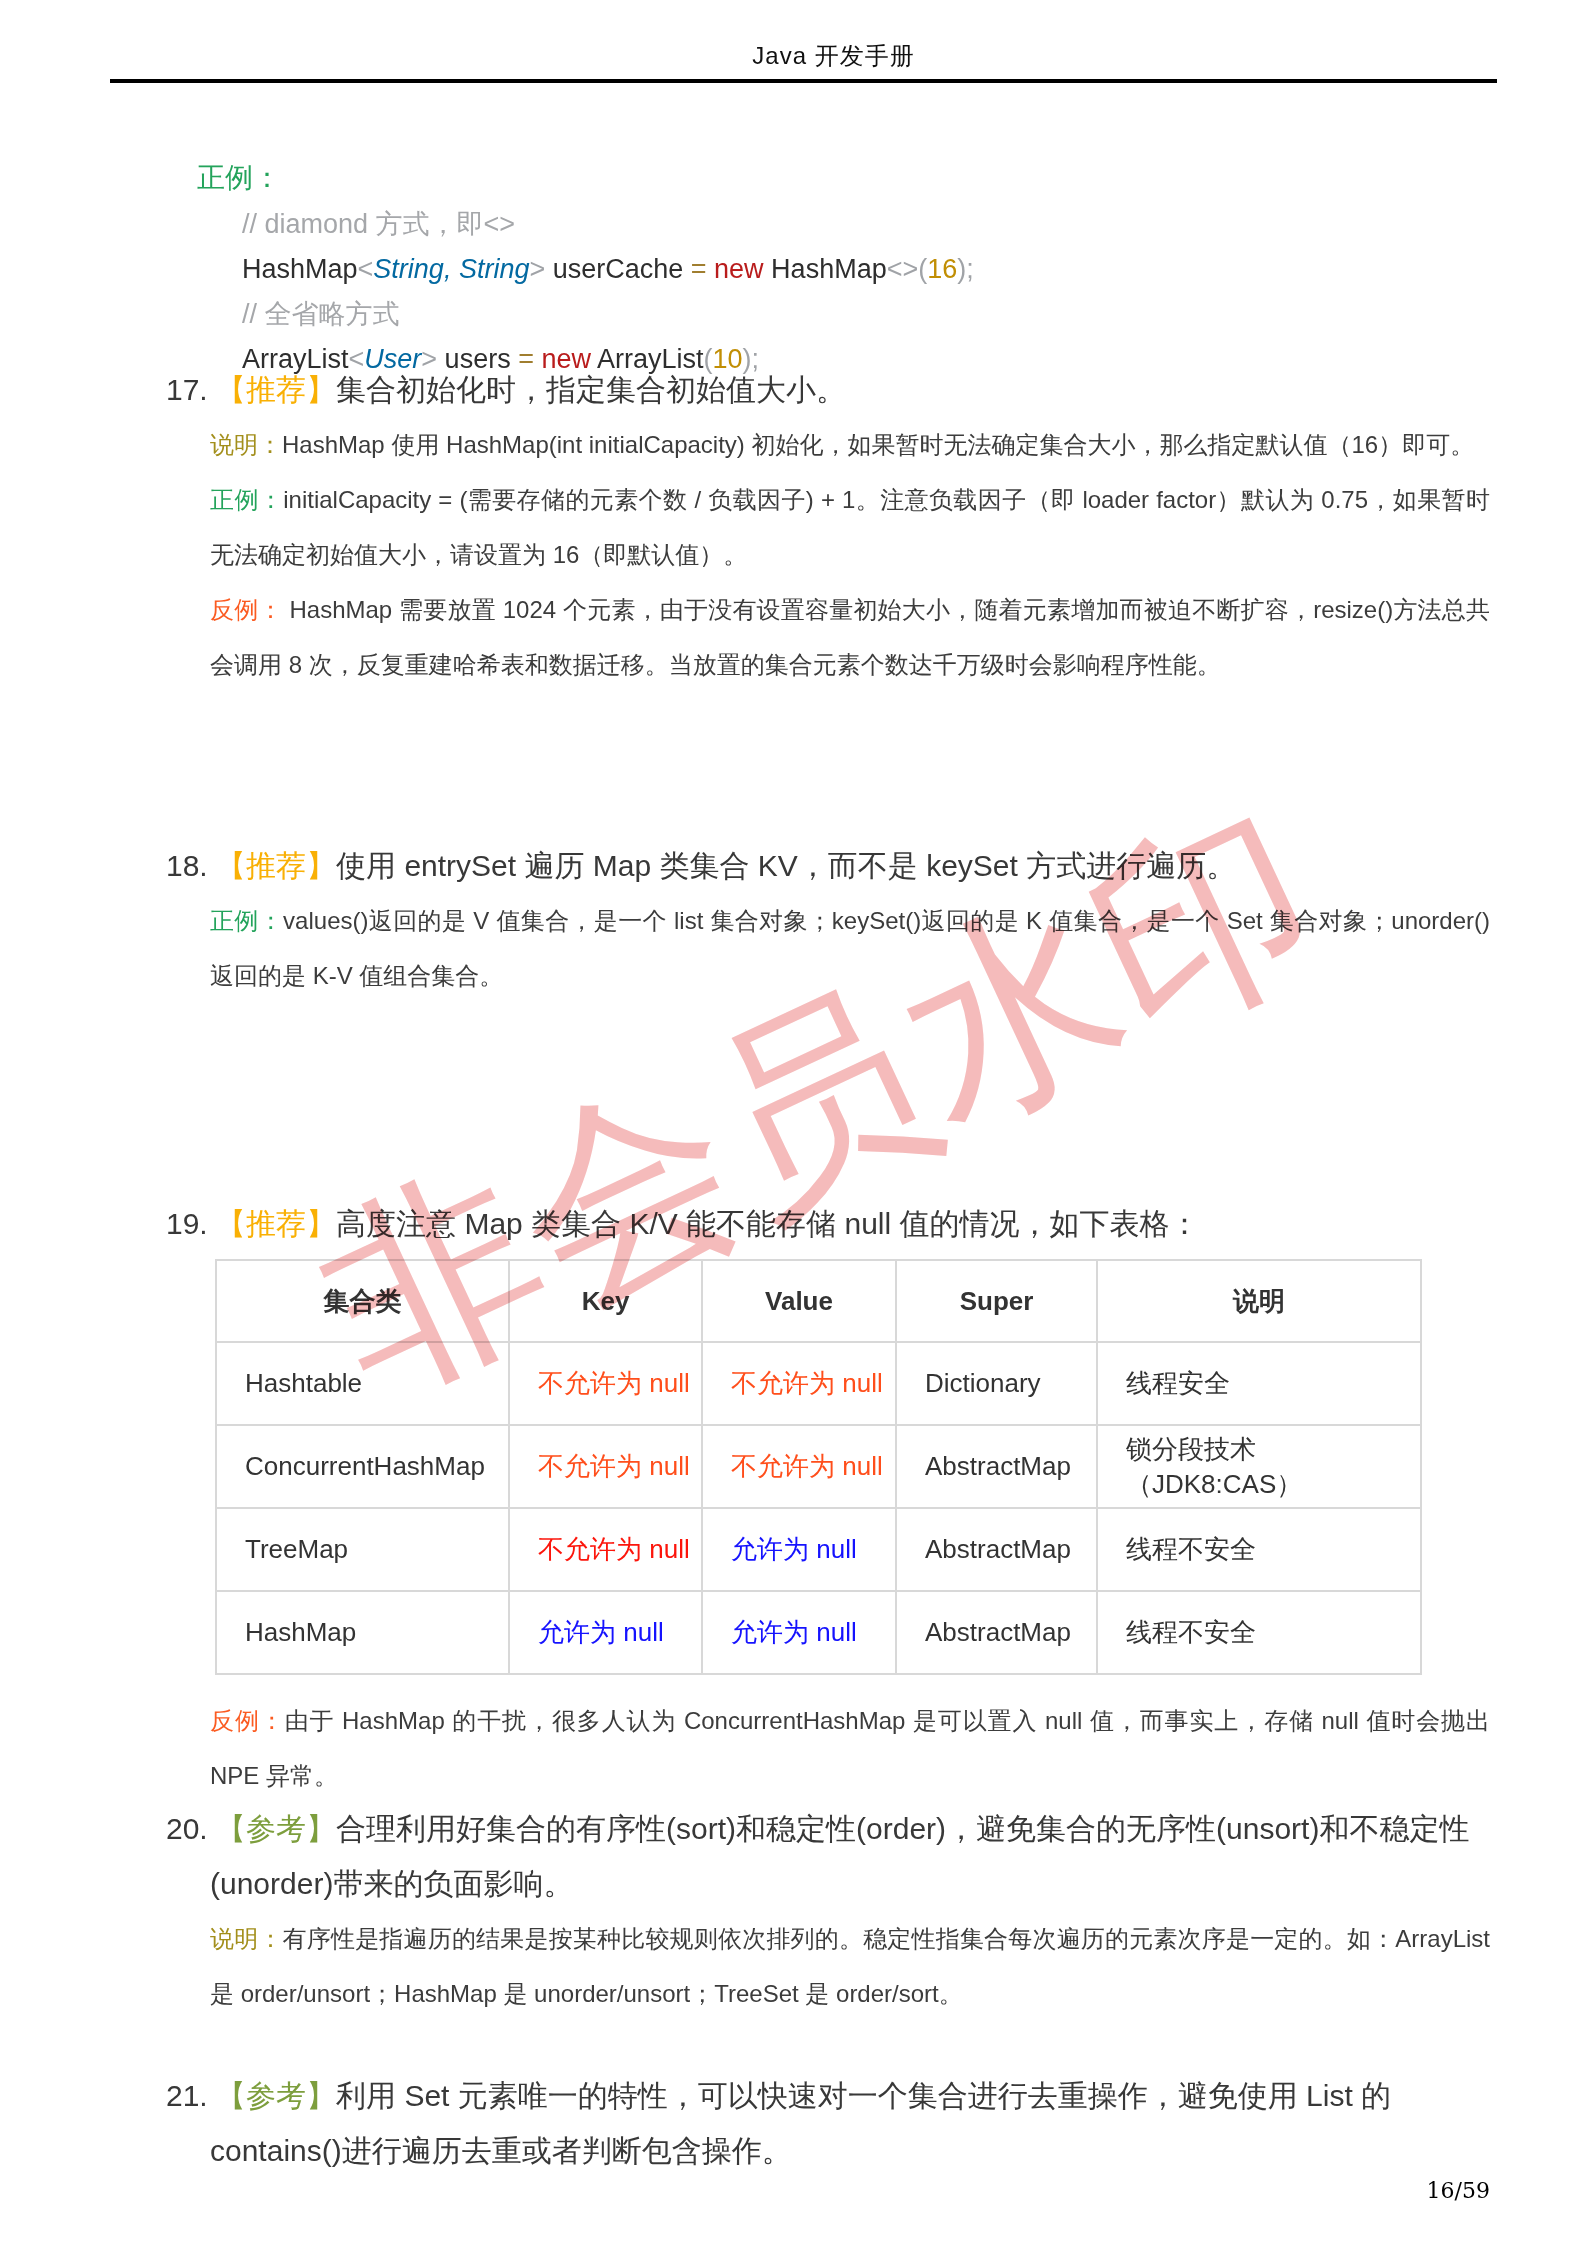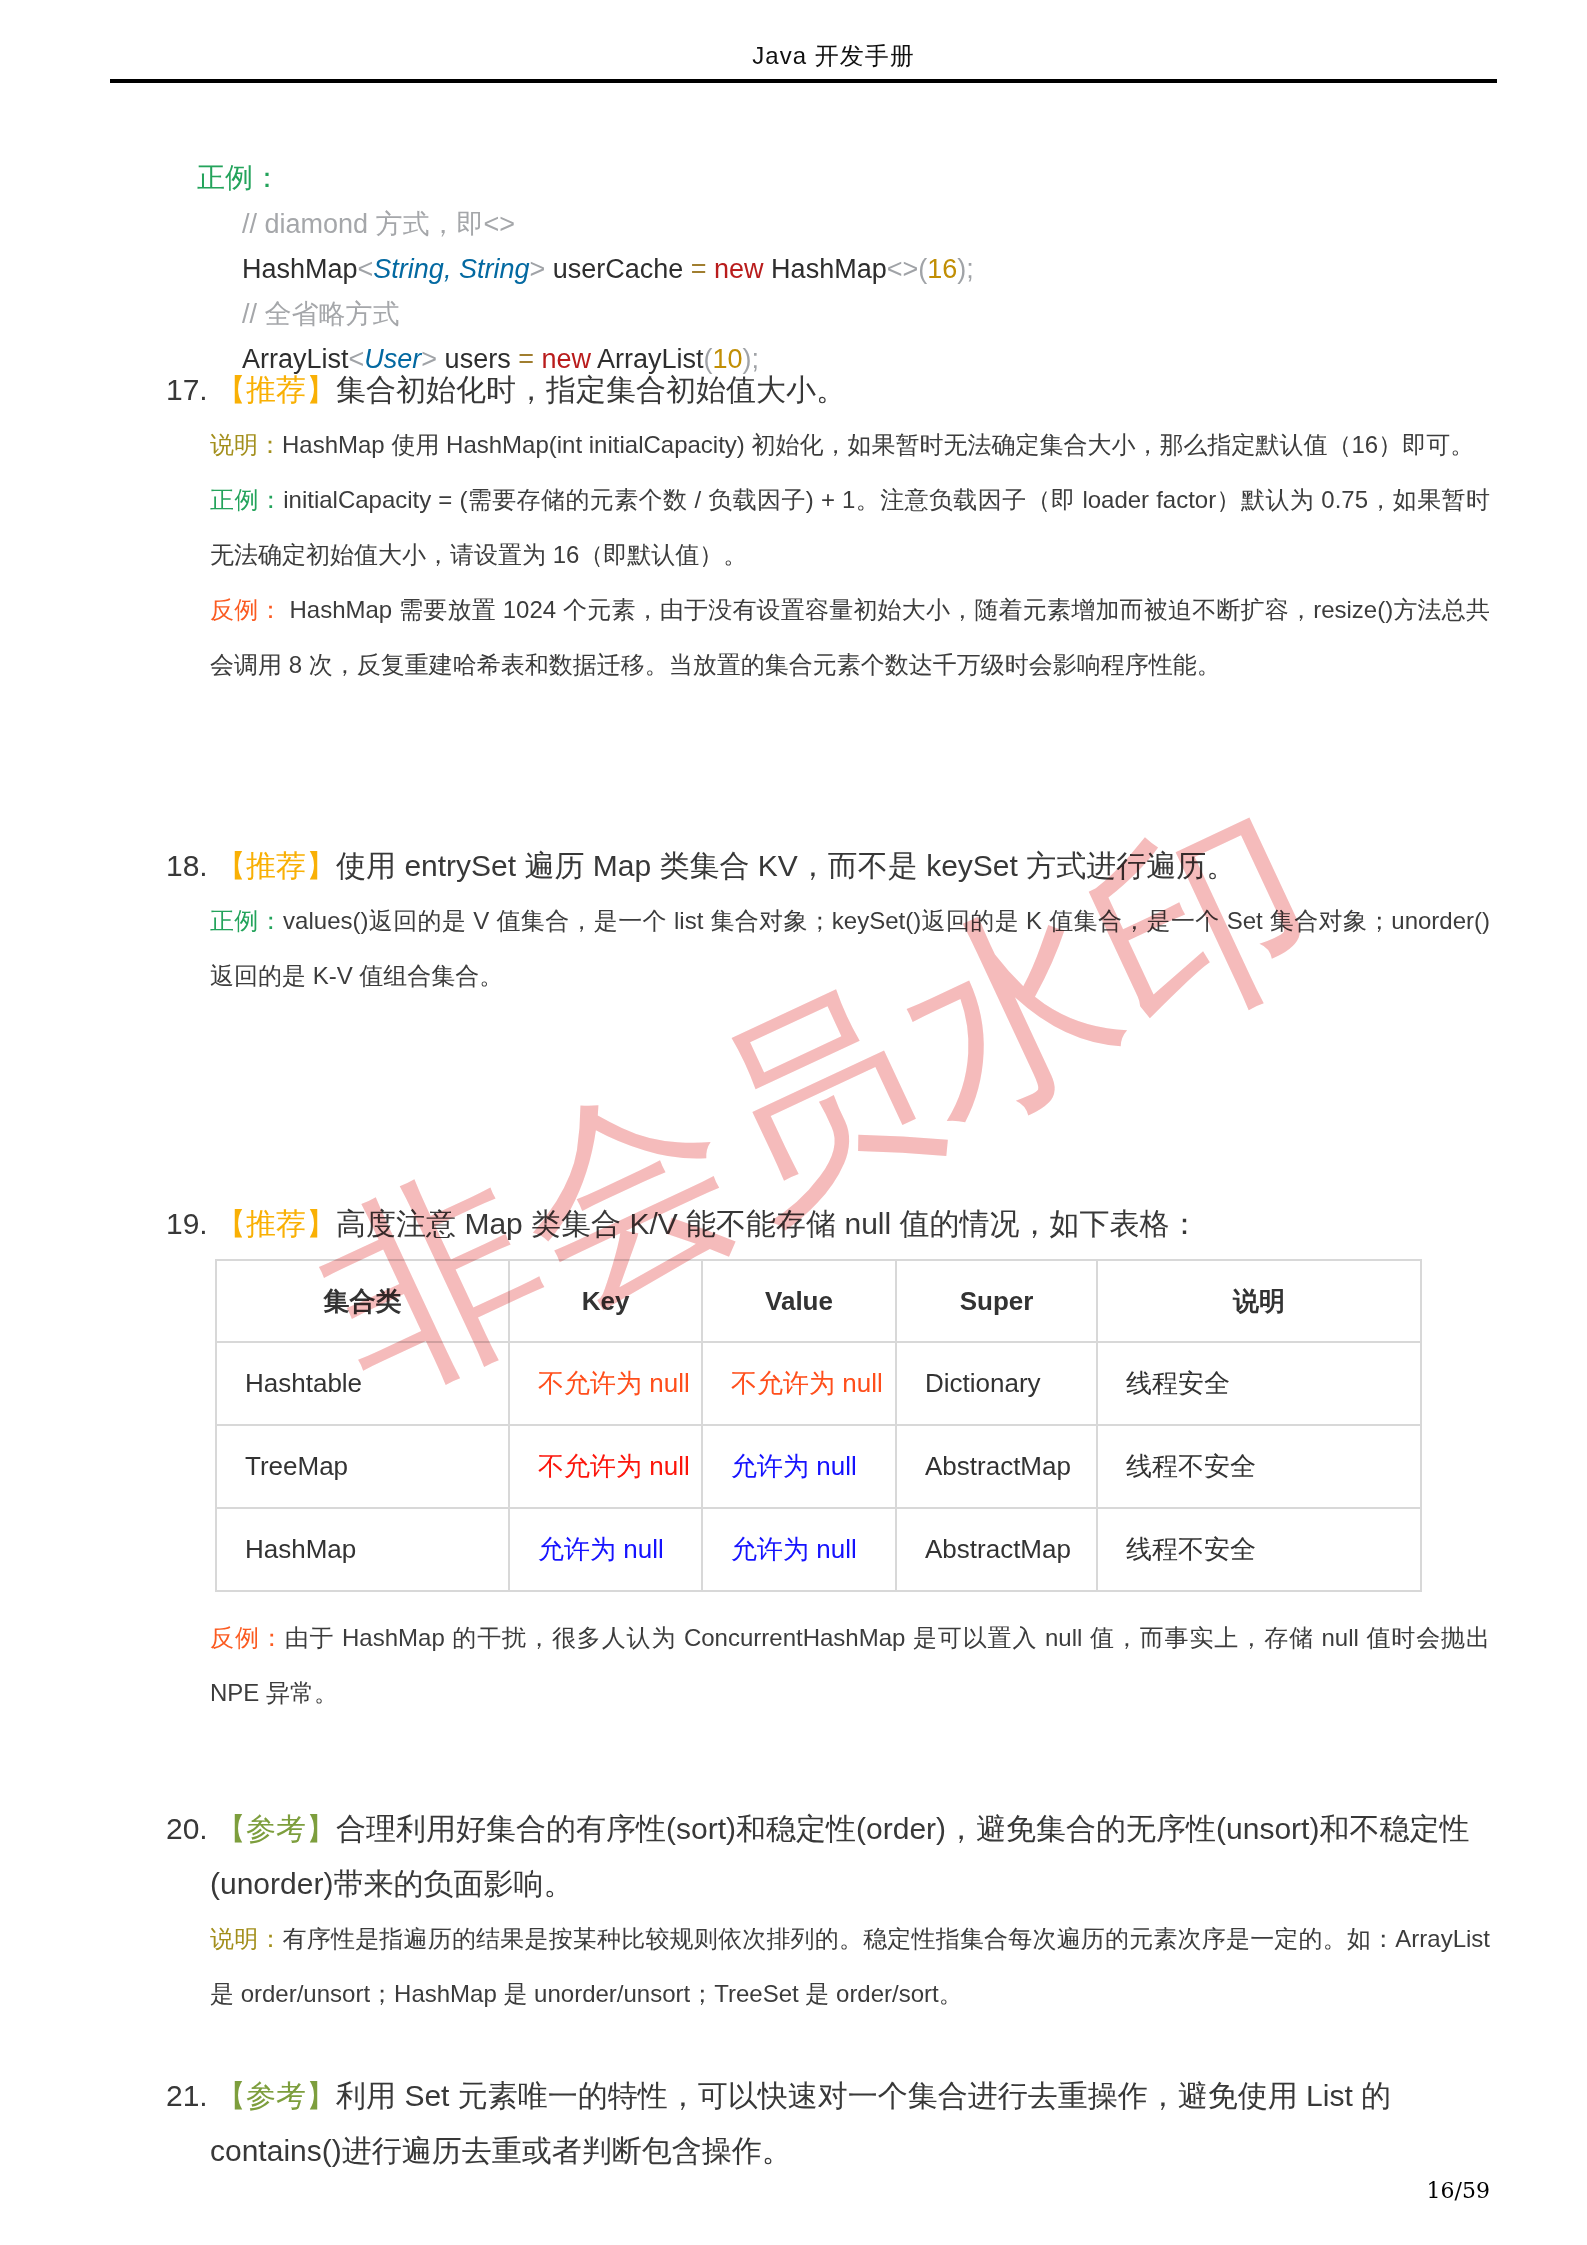--- a/index.html
+++ b/index.html
@@ -149,20 +149,27 @@
       </thead>
       <tbody>
         <tr>
           <td><span class="c-plain">Hashtable</span></td>
           <td><span class="c-orange">不允许为 null</span></td>
           <td><span class="c-orange">不允许为 null</span></td>
           <td><span class="c-plain">Dictionary</span></td>
           <td><span class="c-plain">线程安全</span></td>
         </tr>
         <tr>
+          <td><span class="c-plain">ConcurrentHashMap</span></td>
+          <td><span class="c-orange">不允许为 null</span></td>
+          <td><span class="c-orange">不允许为 null</span></td>
+          <td><span class="c-plain">AbstractMap</span></td>
+          <td><span class="c-plain">锁分段技术（JDK8:CAS）</span></td>
+        </tr>
+        <tr>
           <td><span class="c-plain">TreeMap</span></td>
           <td><span class="c-red">不允许为 null</span></td>
           <td><span class="c-blue">允许为 null</span></td>
           <td><span class="c-plain">AbstractMap</span></td>
           <td><span class="c-plain">线程不安全</span></td>
         </tr>
         <tr>
           <td><span class="c-plain">HashMap</span></td>
           <td><span class="c-blue">允许为 null</span></td>
           <td><span class="c-blue">允许为 null</span></td>

